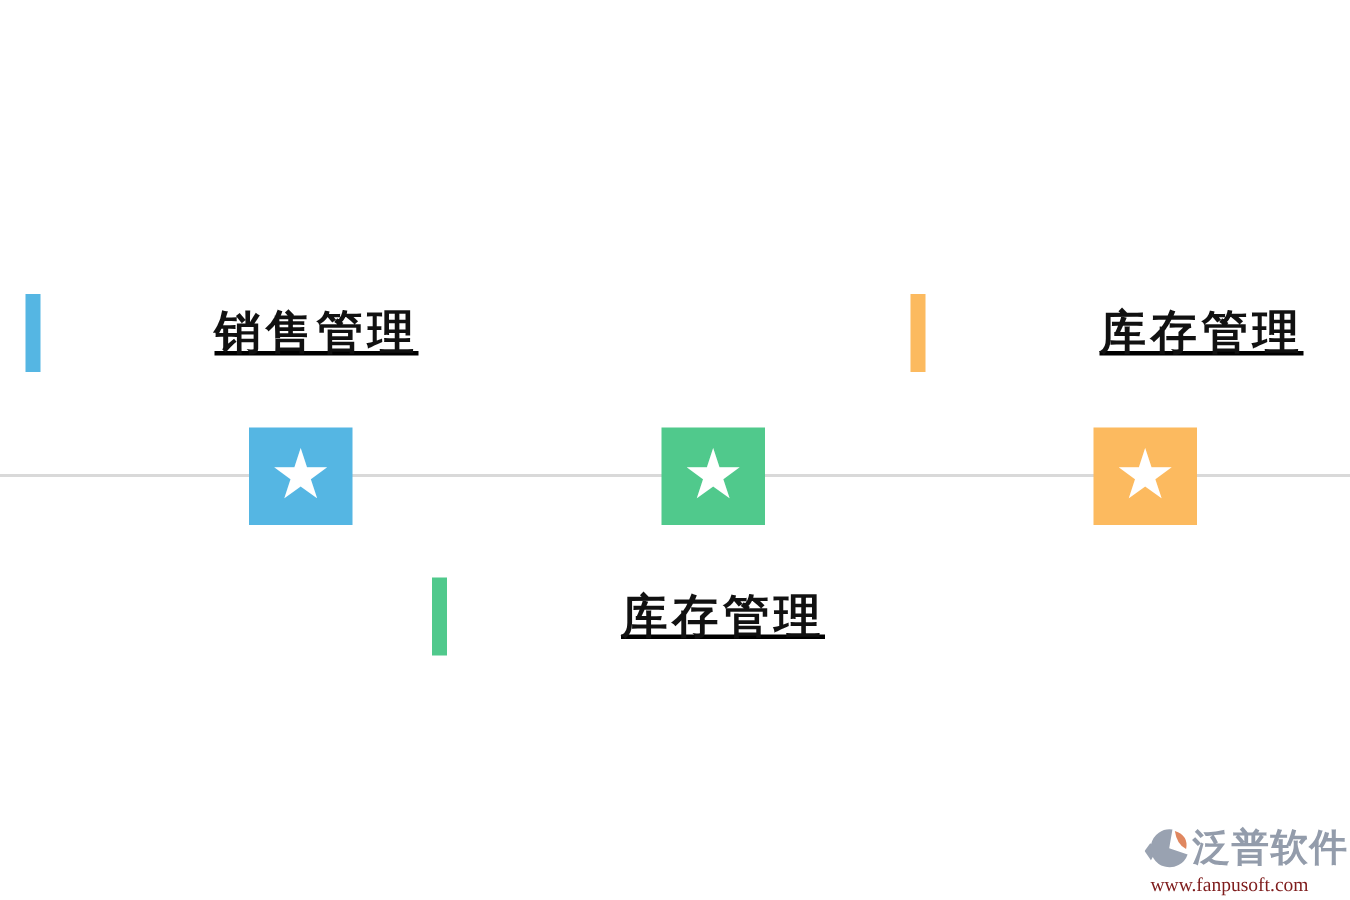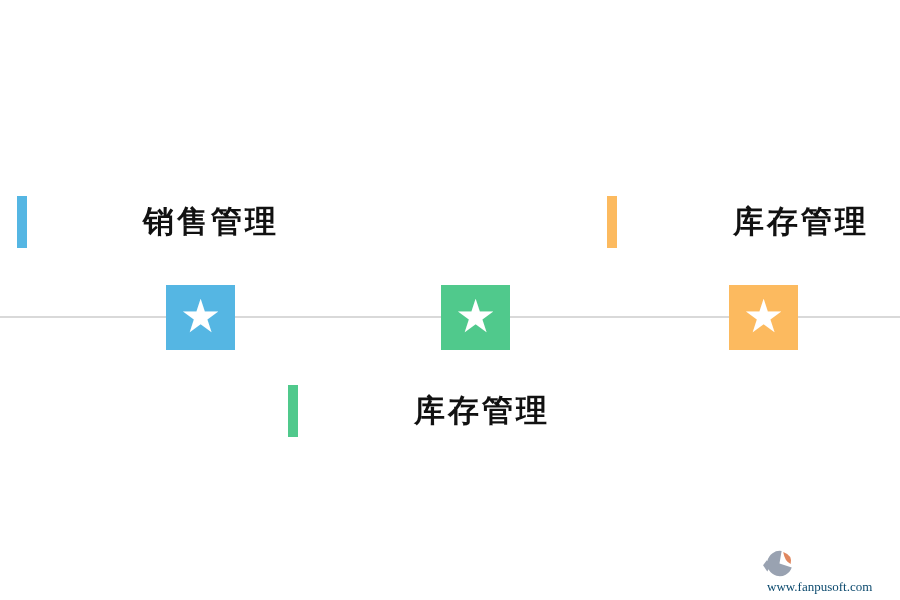--- a/index.html
+++ b/index.html
@@ -20,20 +20,21 @@
     left: 0;
     top: 316px;
     width: 900px;
     height: 2px;
   }
   
   .label-group {
     position: absolute;
     width: 388px;
     height: 52px;
+    text-decoration: underline;
   }
   .accent-bar {
     position: absolute;
     left: 0;
     top: 0;
     width: 10px;
     height: 52px;
   }
   .label-title {
     display: block;
@@ -131,15 +132,16 @@
   <span class="star">★</span>
 </div>
 
 <div class="watermark">
   <div class="watermark-row">
     <svg class="watermark-logo" viewBox="0 0 34 32" xmlns="http://www.w3.org/2000/svg">
       <polygon points="4,13 9,17.5 4.5,25 0,18.5" fill="#99a2b1"></polygon>
       <path d="M17.5 16.5 L19.8 3.2 A13.5 13.5 0 1 0 30.6 20.9 Z" fill="#99a2b1"></path>
       <path d="M21.5 4.2 Q31.5 7.5 29.5 17 Q23 14 21.5 4.2 Z" fill="#e0875f"></path>
     </svg>
+    <span class="watermark-brand" style="color: rgb(147, 156, 171);">泛普软件</span>
   </div>
-  <div class="watermark-url" style="color: #0c4a6e;">www.fanpusoft.com</div>
+  <div class="watermark-url" style="color: #7f1d1d;">www.fanpusoft.com</div>
 </div>
 
 </body></html>

